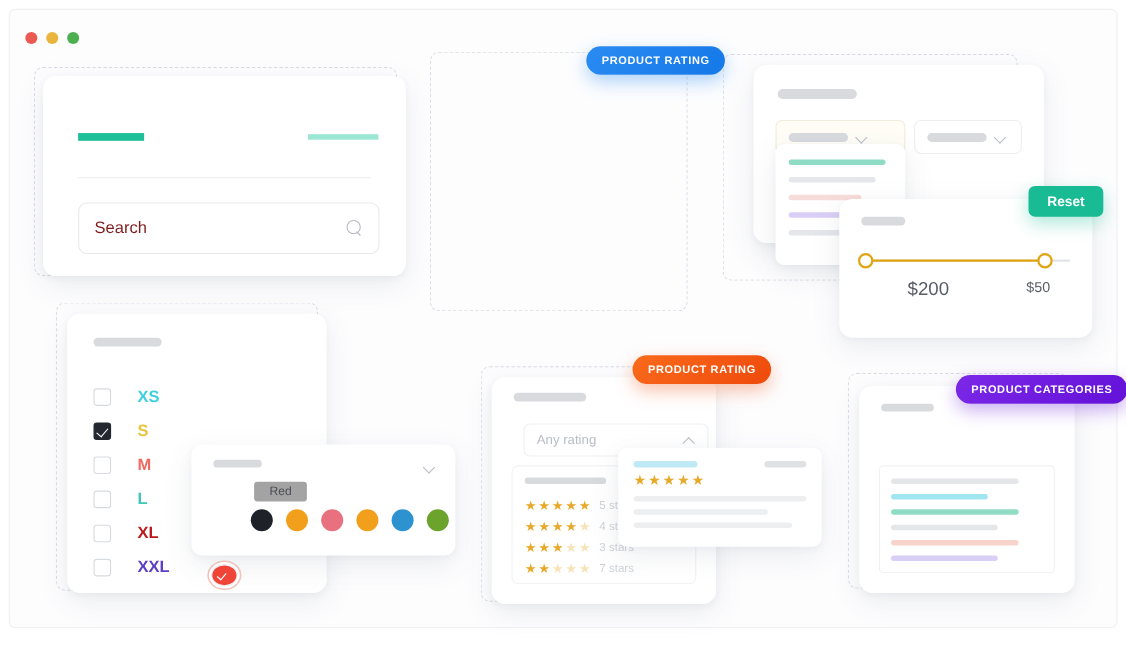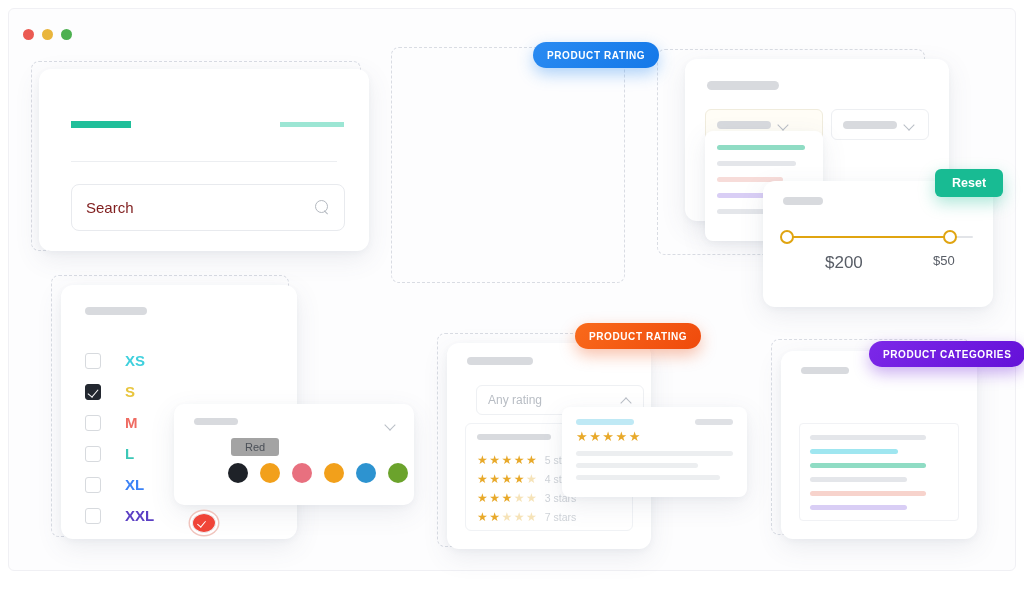--- a/index.html
+++ b/index.html
@@ -306,21 +306,21 @@
       <div class="size-row">
         <span class="cbox"></span>
         <span class="size-lbl" style="color:#ef6b62;">M</span>
       </div>
       <div class="size-row">
         <span class="cbox"></span>
         <span class="size-lbl" style="color:#3cc7b6;">L</span>
       </div>
       <div class="size-row">
         <span class="cbox"></span>
-        <span class="size-lbl" style="color:#3b82f6;">XL</span>
+        <span class="size-lbl" style="color:#b91c1c;">XL</span>
       </div>
       <div class="size-row">
         <span class="cbox"></span>
         <span class="size-lbl" style="color:#5b3fc4;">XXL</span>
       </div>
     </div>
   </div>
 
   <div class="card color-card">
     <div class="pill cc-title"></div>

